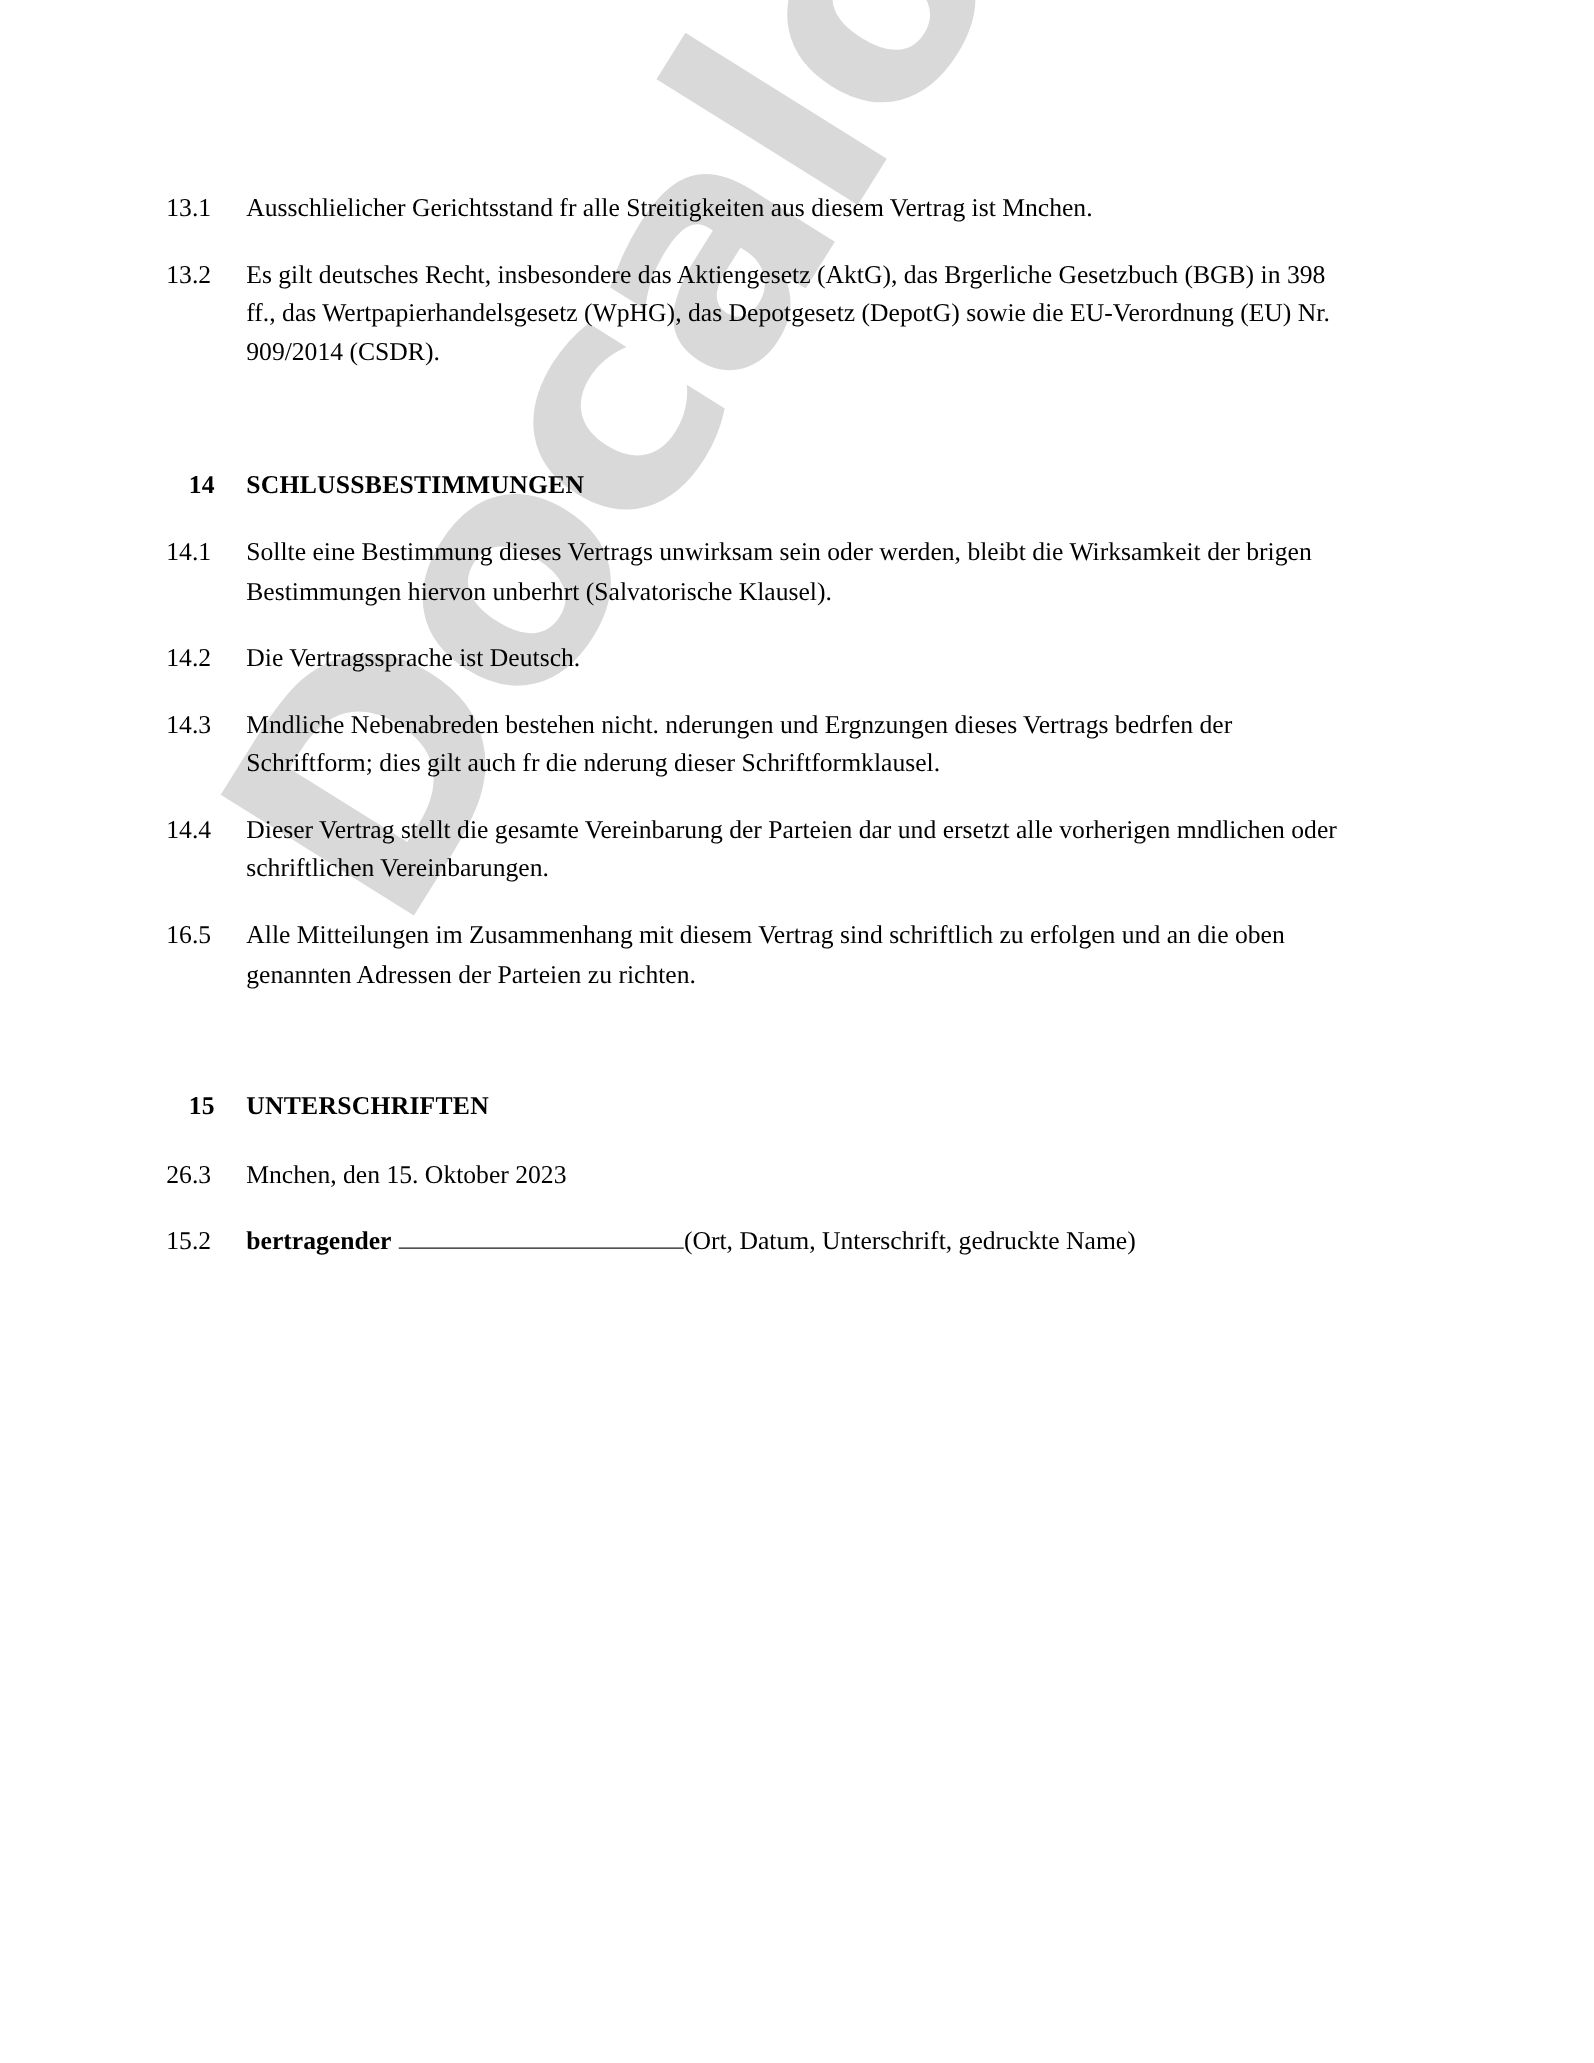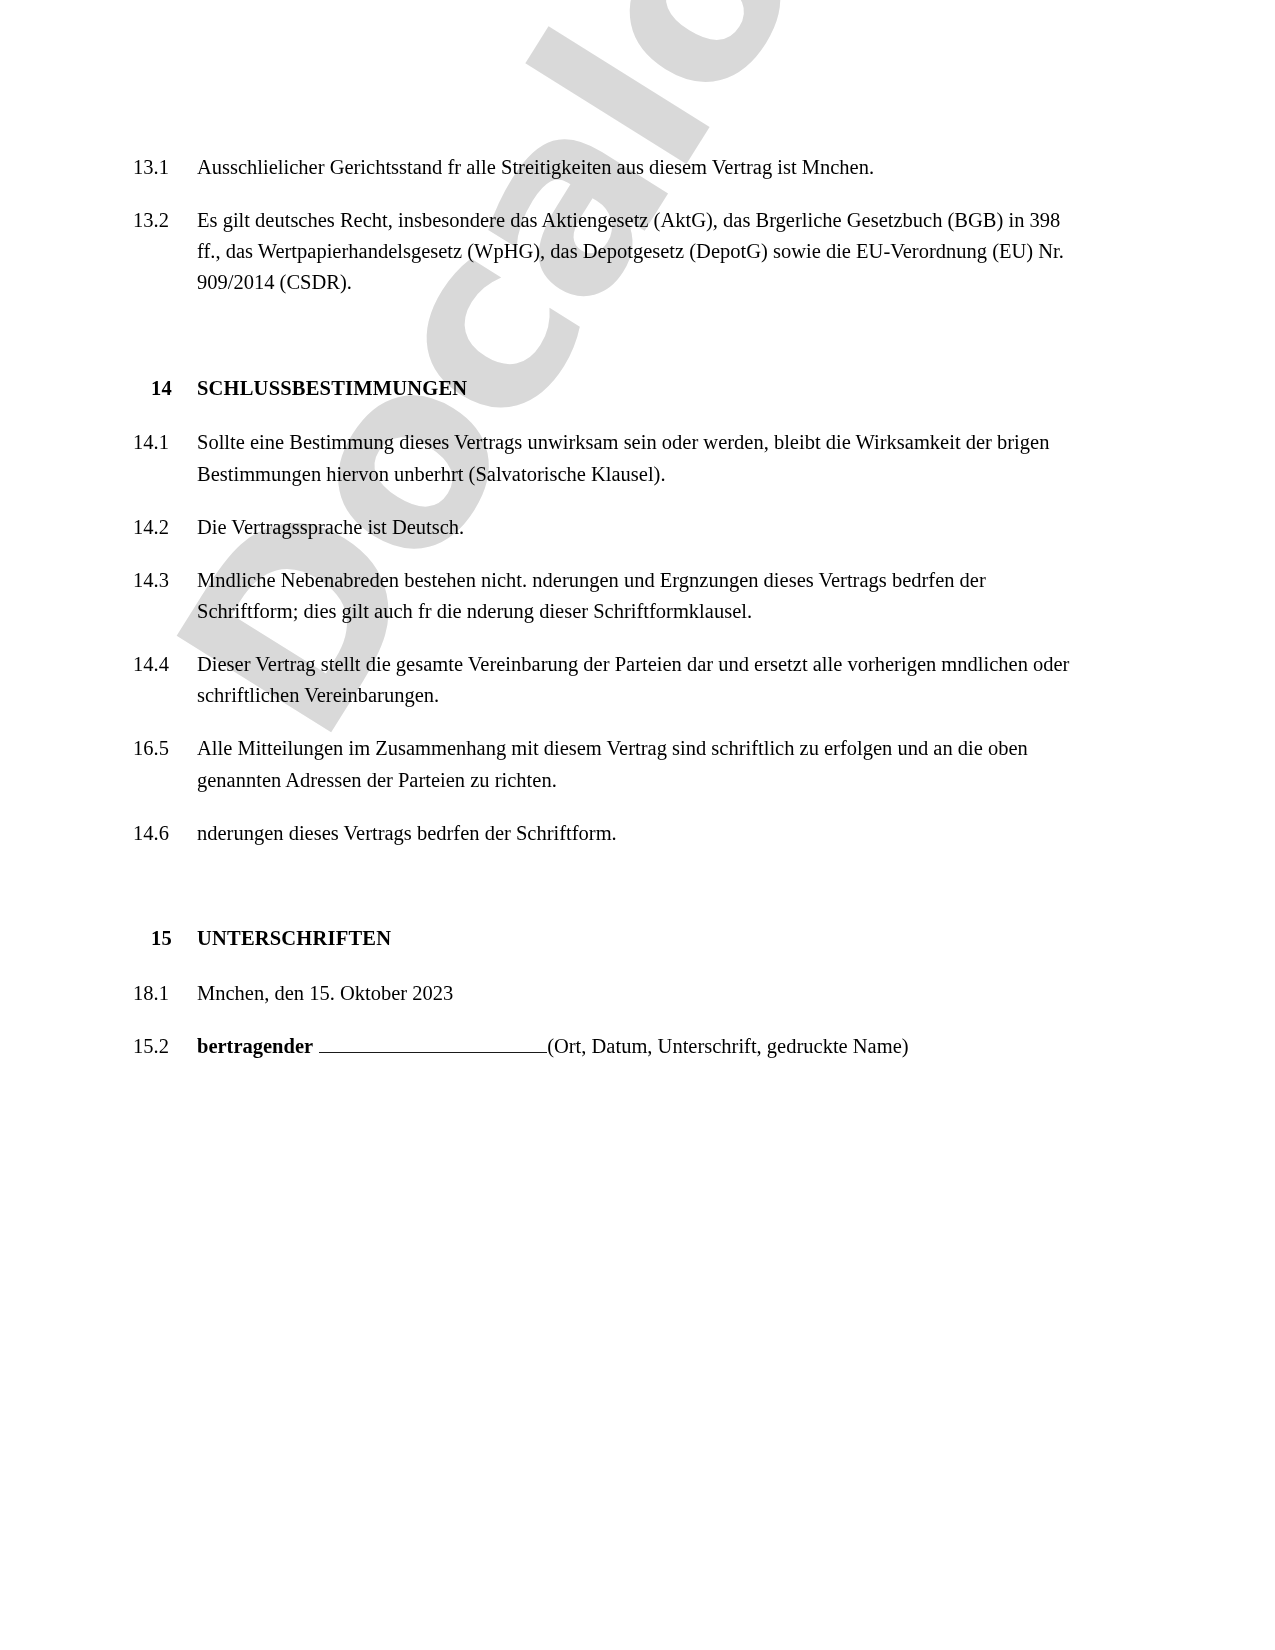--- a/index.html
+++ b/index.html
@@ -153,32 +153,28 @@
     <div class="clause">
       <span class="num">14.4</span>
       <span class="body">Dieser Vertrag stellt die gesamte Vereinbarung der Parteien dar und ersetzt alle vorherigen mndlichen oder schriftlichen Vereinbarungen.</span>
     </div>
 
     <div class="clause">
       <span class="num">16.5</span>
       <span class="body">Alle Mitteilungen im Zusammenhang mit diesem Vertrag sind schriftlich zu erfolgen und an die oben genannten Adressen der Parteien zu richten.</span>
     </div>
 
-    <div class="clause">
-      <span class="num">14.6</span>
-      <span class="body">nderungen dieses Vertrags bedrfen der Schriftform.</span>
-    </div>
 
     <div class="heading gap-before-heading">
       <span class="num">15</span>
       <span class="body">UNTERSCHRIFTEN</span>
     </div>
 
     <div class="clause gap-after-heading">
-      <span class="num">18.1</span>
+      <span class="num">26.3</span>
       <span class="body">Mnchen, den 15. Oktober 2023</span>
     </div>
 
     <div class="clause">
       <span class="num">15.2</span>
       <span class="body"><span class="sig-label">bertragender</span><span class="sig-rule w1"></span><span class="sig-note">(Ort, Datum, Unterschrift, gedruckte Name)</span></span>
     </div>
 
 
   </div>

